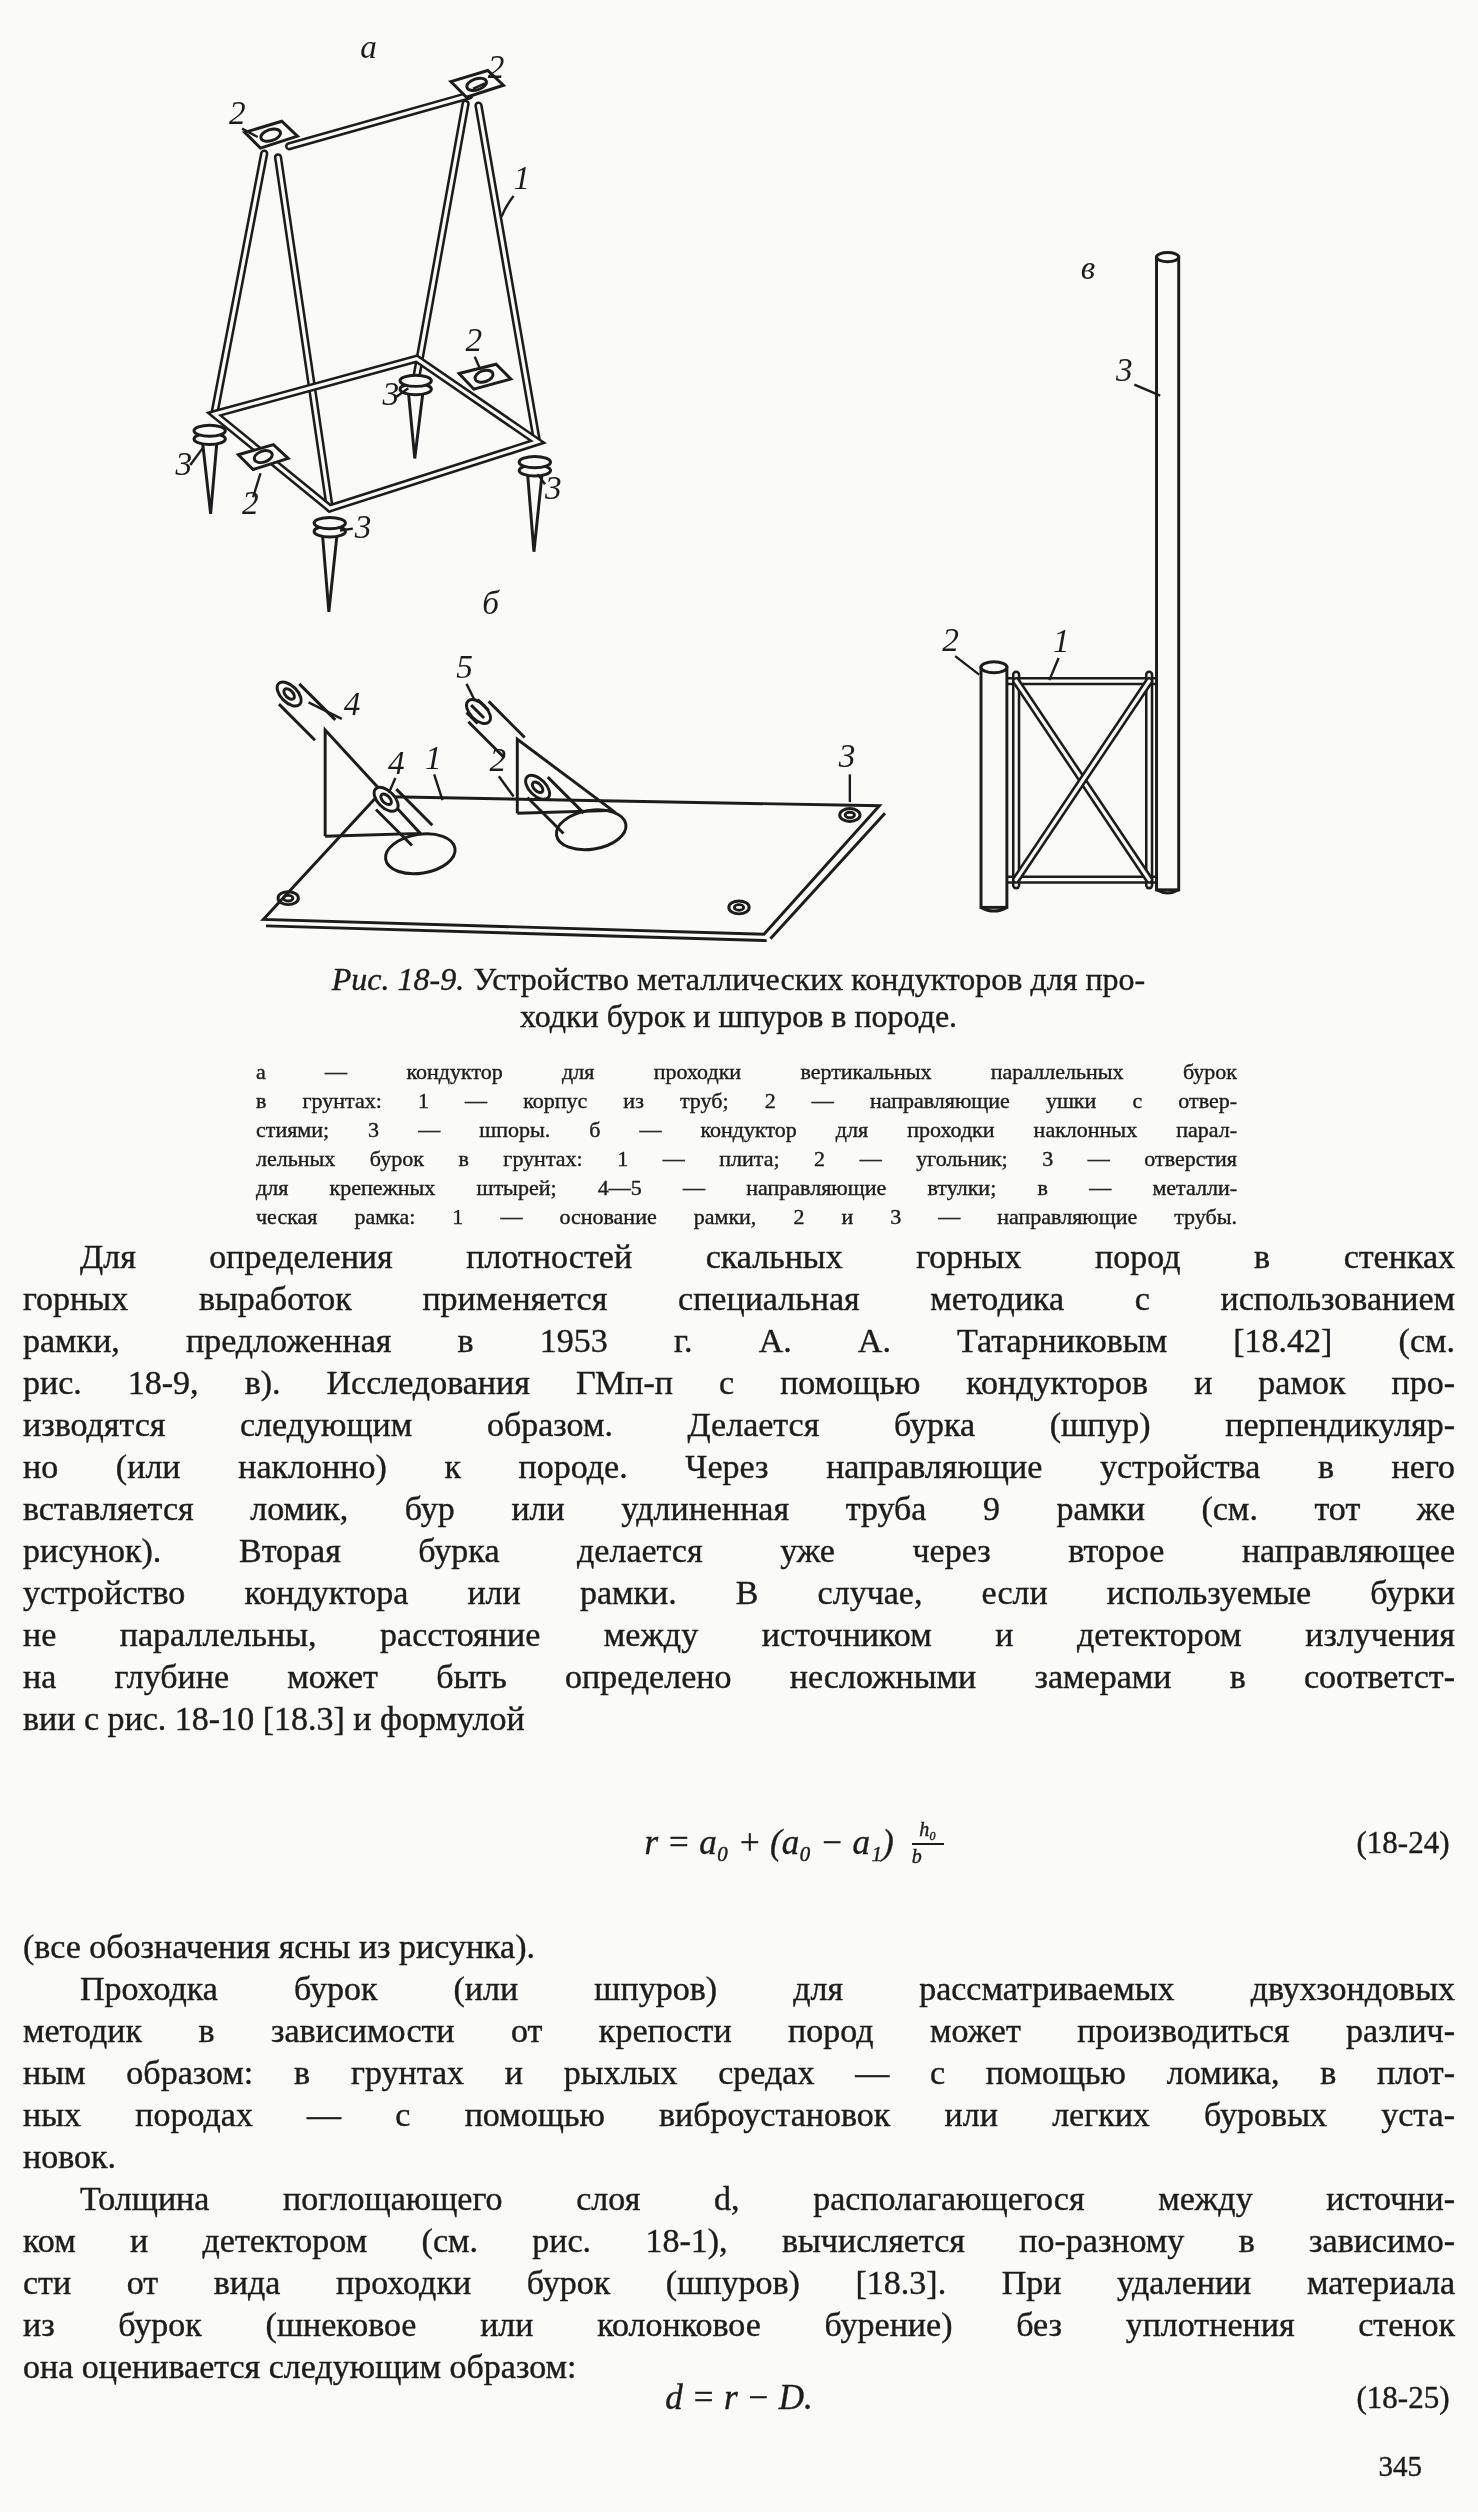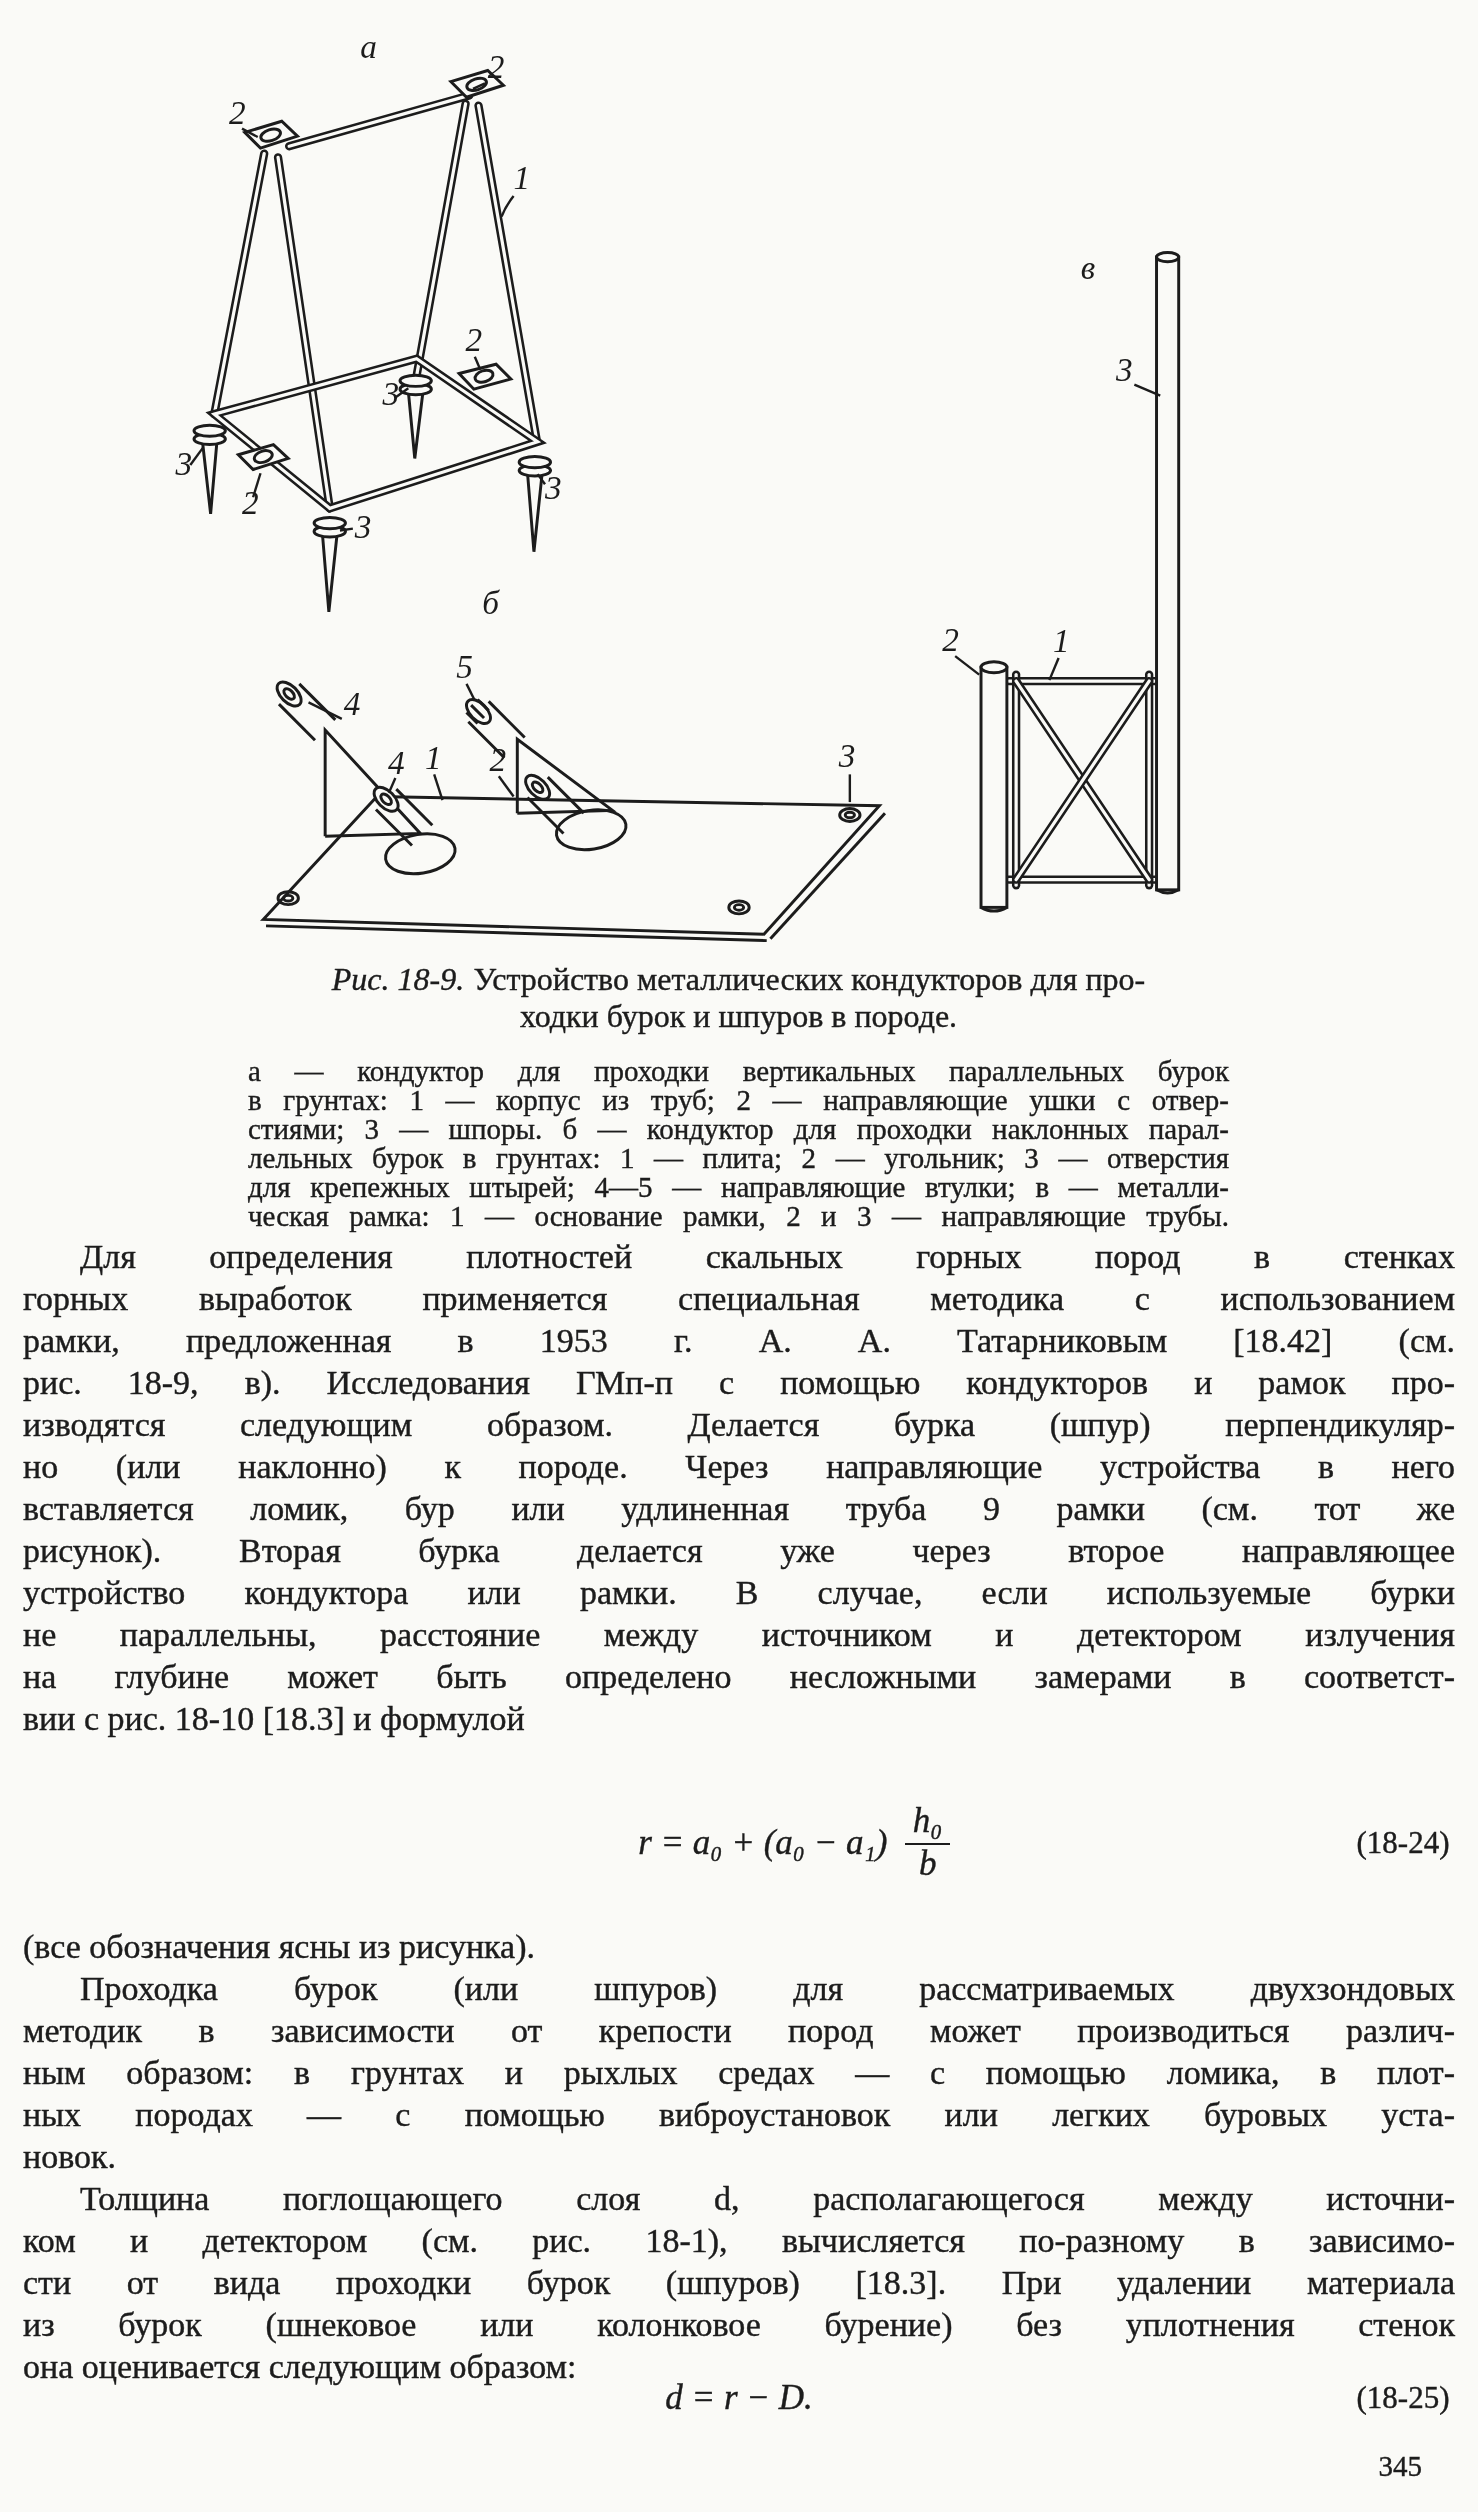--- a/index.html
+++ b/index.html
@@ -18,37 +18,37 @@
   .fig .thin{stroke:#1c1c1c;stroke-width:3.2;fill:none;}
   .fig .plate{fill:#fafaf7;stroke:#1c1c1c;stroke-width:3.2;}
   .fig .disc{fill:#fafaf7;stroke:#1c1c1c;stroke-width:3.2;}
   .fig .lead{stroke:#1c1c1c;stroke-width:2.6;fill:none;}
   .fig text{font:italic 36px "Liberation Serif",serif;fill:#1c1c1c;}
 
   .caption{position:absolute;left:249px;top:961px;width:979px;
     text-align:center;font-size:32px;line-height:37px;}
   .cap-pre{font-style:italic;margin-right:9.2px;}
 
-  .legend{position:absolute;left:248px;top:1057px;width:981px;
-    font-size:29px;line-height:29px;}
+  .legend{position:absolute;left:256px;top:1057px;width:981px;
+    font-size:22px;line-height:29px;}
   .legend .lln{text-align:justify;text-align-last:justify;}
 
   .bodytext{position:absolute;left:23px;top:1236px;width:1432px;
     font-size:34px;line-height:42px;}
   .ln{text-align:justify;text-align-last:justify;height:42px;}
   .ln.end{text-align-last:left;}
   .ln.ind{text-indent:57px;}
 
   .frow{position:absolute;left:23px;width:1432px;display:flex;
     align-items:center;justify-content:center;font-style:italic;font-size:35px;}
   .f24{top:1794px;height:98px;}
   .f25{top:2365px;height:65px;}
   .f24 .fshift{transform:translateX(55px);display:inline-flex;align-items:center;}
-  .frac{display:inline-block;vertical-align:middle;text-align:center;
-    margin-left:18px;font-size:35px;line-height:1.05;}
+  .frac{display:inline-block;vertical-align:middle;
+    margin-left:18px;font-size:20px;line-height:1.05;}
   .fnum{display:block;border-bottom:2.8px solid #1c1c1c;padding:0 7.4px 2.8px;}
   .fden{display:block;padding-top:1.8px;}
   .ftag{position:absolute;right:5.5px;top:50%;transform:translateY(-50%);
     font-style:normal;font-size:31px;margin-left:44px;}
 
   .pagenum{position:absolute;right:56px;top:2450px;font-size:29px;}
 </style>
 </head>
 <body>
 

